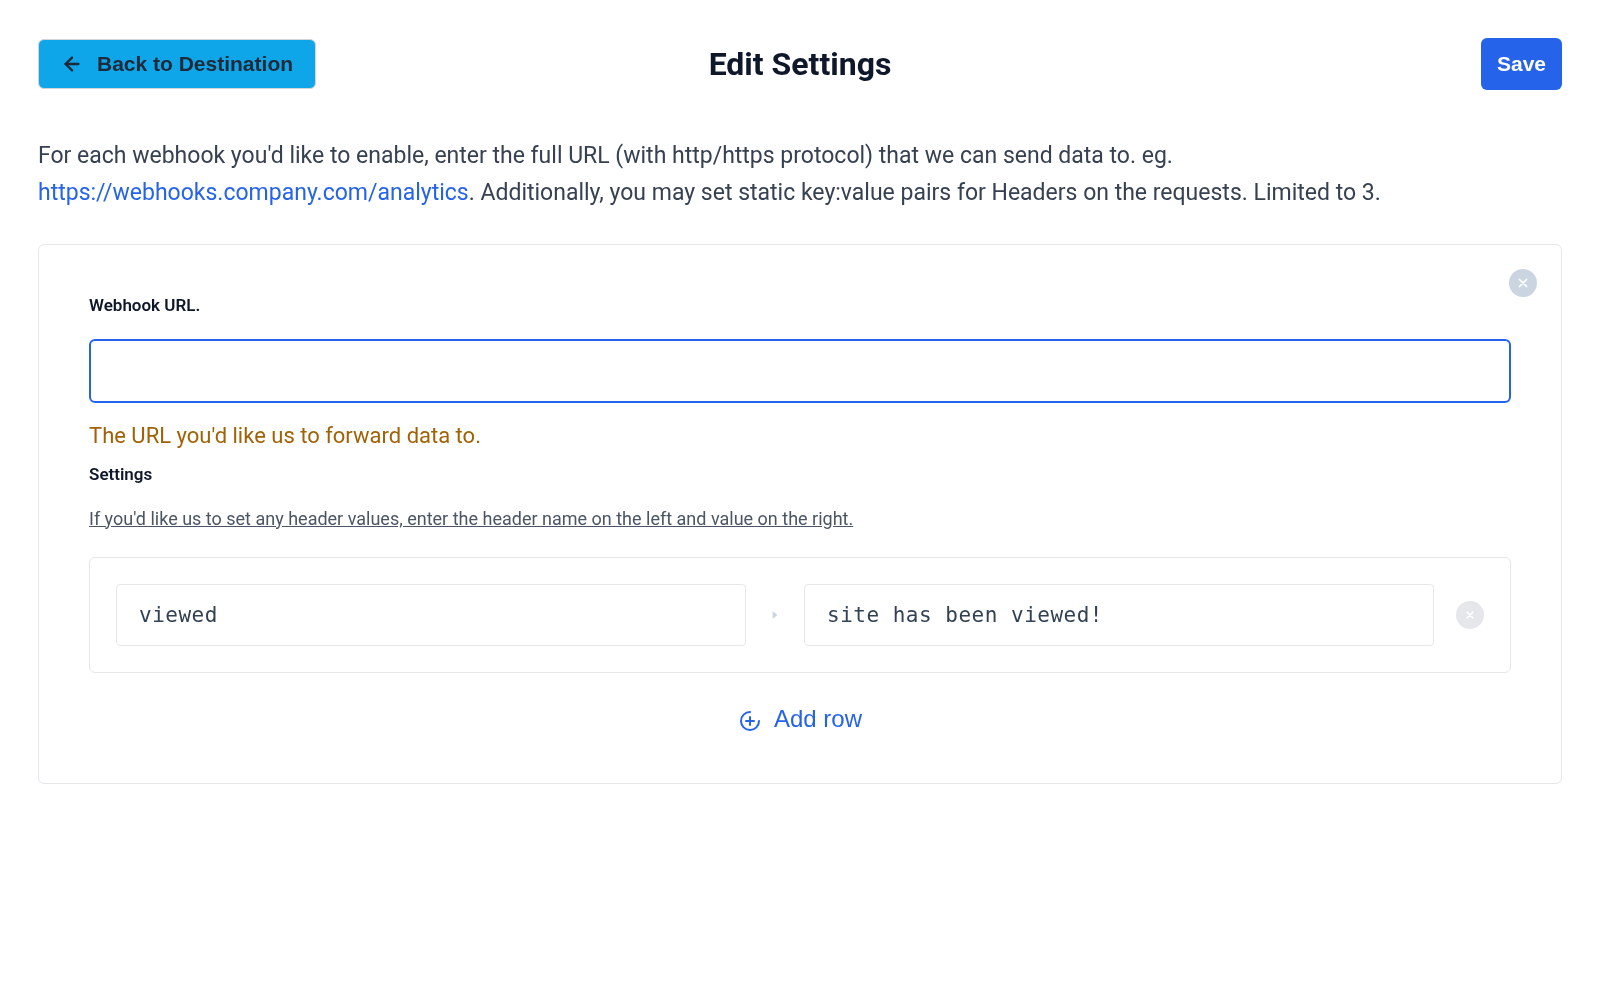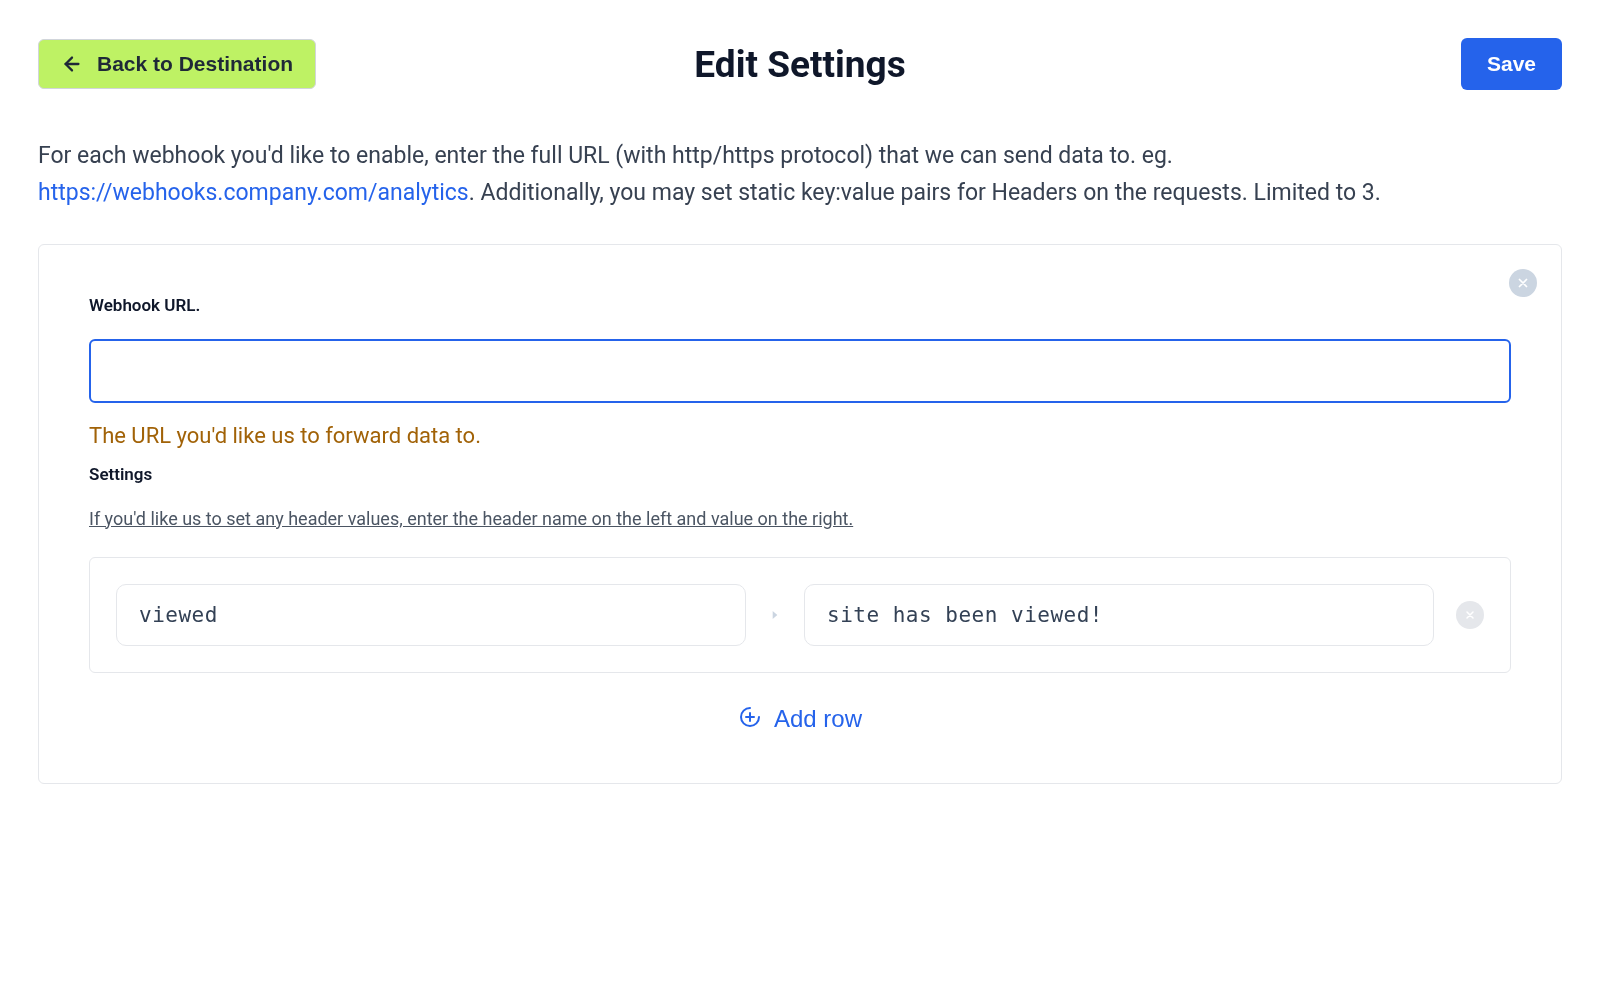--- a/index.html
+++ b/index.html
@@ -16,47 +16,47 @@
     .top-bar {
       display: flex;
       align-items: center;
       justify-content: space-between;
       margin-bottom: 48px;
     }
     .back-btn {
       display: inline-flex;
       align-items: center;
       gap: 14px;
-      background: #bef264;
+      background: #0ea5e9;
       border: 1px solid #d1d5db;
       border-radius: 6px;
       padding: 12px 22px;
       font-size: 21px;
       font-weight: 600;
       color: #1f2937;
       cursor: pointer;
     }
     .back-btn svg {
       width: 22px;
       height: 22px;
     }
     .page-title {
-      font-size: 37px;
+      font-size: 32px;
       font-weight: 700;
       color: #0f172a;
       position: absolute;
       left: 50%;
       transform: translateX(-50%);
     }
     .save-btn {
       background: #2563eb;
       color: #fff;
       border: none;
       border-radius: 6px;
-      padding: 14px 26px;
+      padding: 14px 16px;
       font-size: 21px;
       font-weight: 600;
       cursor: pointer;
     }
     .description {
       font-size: 23px;
       line-height: 1.6;
       color: #374151;
       margin-bottom: 32px;
     }
@@ -120,21 +120,21 @@
       border: 1px solid #e5e7eb;
       border-radius: 6px;
       padding: 26px;
       display: flex;
       align-items: center;
       gap: 22px;
     }
     .header-input {
       flex: 1;
       border: 1px solid #e5e7eb;
-      border-radius: 10px;
+      border-radius: 4px;
       padding: 18px 22px;
       font-family: ui-monospace, SFMono-Regular, "SF Mono", Menlo, Consolas, monospace;
       font-size: 21px;
       letter-spacing: 0.5px;
       color: #334155;
       outline: none;
     }
     .arrow-sep {
       color: #9ca3af;
       display: flex;
@@ -157,21 +157,21 @@
       border: none;
       flex-shrink: 0;
     }
     .row-close svg {
       width: 12px;
       height: 12px;
       fill: #fff;
     }
     .add-row {
       display: flex;
-      align-items: flex-start;
+      align-items: flex-end;
       justify-content: center;
       gap: 12px;
       margin-top: 32px;
       color: #2563eb;
       font-size: 24px;
       font-weight: 500;
       cursor: pointer;
       background: none;
       border: none;
       width: 100%;

